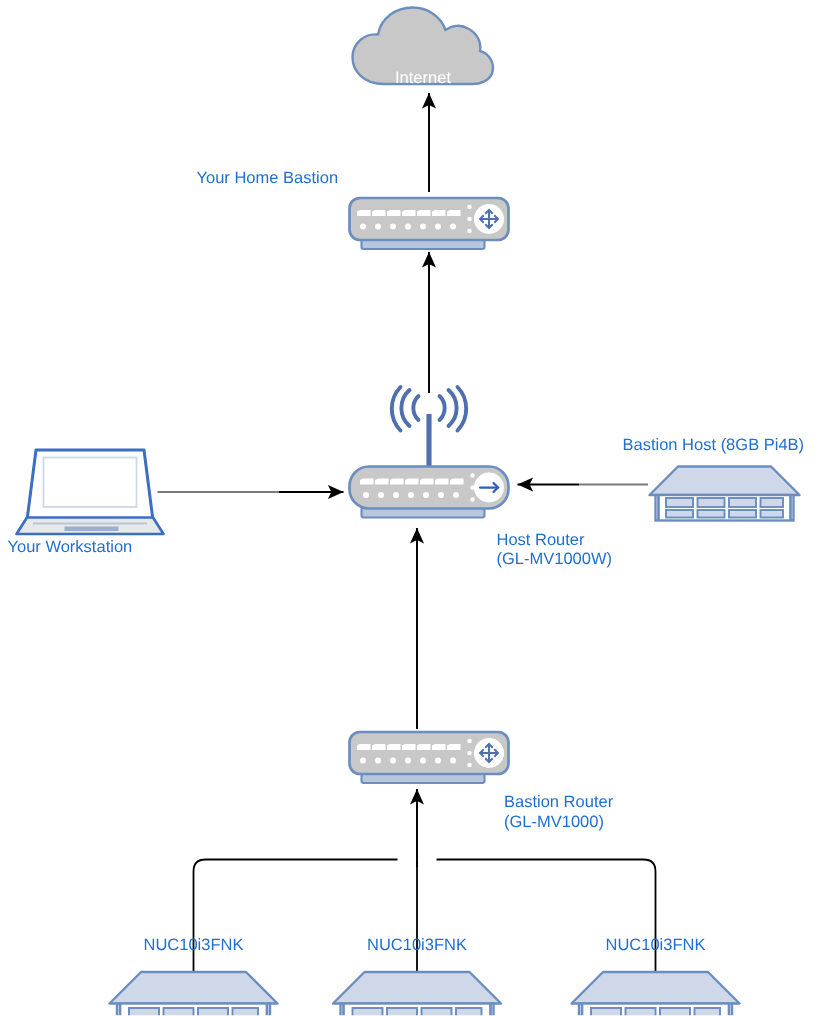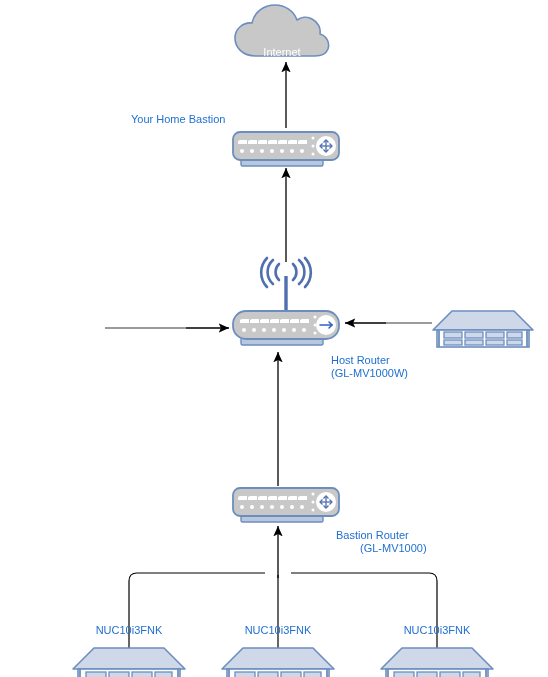--- a/index.html
+++ b/index.html
@@ -157,39 +157,50 @@
       </g>
       <g stroke="#2f5fc0" stroke-width="1.5" fill="none" stroke-linecap="round">
         <line x1="89" y1="67" x2="101" y2="67"></line>
         <path d="M98,64 L101,67 L98,70"></path>
       </g>
     </svg>
   </div>
   <div class="label" style="left:331px; top:354px;">Host Router</div>
   <div class="label" style="left:331px; top:367px;">(GL-MV1000W)</div>
 
+  <div class="label" style="left:415px; top:291px;">Bastion Host (8GB Pi4B)</div>
   <div class="node" style="left:430px; top:308px;">
     <svg width="106" height="42" viewBox="0 0 106 42">
       <path d="M22,3 L84,3 L103,22 L3,22 Z" fill="#cfd8e8" stroke="#6c8ebf" stroke-width="1.6" stroke-linejoin="round"></path>
       <rect x="7" y="22" width="92" height="17" fill="#ffffff" stroke="#6c8ebf" stroke-width="1.6"></rect>
       <g fill="#cfd8e8" stroke="#6c8ebf" stroke-width="1.3">
         <rect x="14" y="24" width="18" height="6"></rect>
         <rect x="35" y="24" width="18" height="6"></rect>
         <rect x="56" y="24" width="18" height="6"></rect>
         <rect x="77" y="24" width="15" height="6"></rect>
         <rect x="14" y="32" width="18" height="5"></rect>
         <rect x="35" y="32" width="18" height="5"></rect>
         <rect x="56" y="32" width="18" height="5"></rect>
         <rect x="77" y="32" width="15" height="5"></rect>
       </g>
       <line x1="9" y1="22" x2="9" y2="39" stroke="#6c8ebf" stroke-width="1.8"></line>
       <line x1="97" y1="22" x2="97" y2="39" stroke="#6c8ebf" stroke-width="1.8"></line>
     </svg>
   </div>
 
+  <div class="node" style="left:10px; top:297px;">
+    <svg width="104" height="62" viewBox="0 0 104 62">
+      <path d="M14,3 L86,3 L92,50 L8,50 Z" fill="#ffffff" stroke="#3b6fbf" stroke-width="2" stroke-linejoin="round"></path>
+      <rect x="19" y="8" width="62" height="33" fill="#ffffff" stroke="#cfd8e8" stroke-width="1.2"></rect>
+      <path d="M8,48 L92,48 L99,59 L1,59 Z" fill="#e8e8e8" stroke="#3b6fbf" stroke-width="1.8" stroke-linejoin="round"></path>
+      <line x1="12" y1="52" x2="88" y2="52" stroke="#b9c6da" stroke-width="1.4"></line>
+      <rect x="33" y="54" width="36" height="3" fill="#9bb0cc"></rect>
+    </svg>
+    <div class="label" style="left:-5px; top:62px;">Your Workstation</div>
+  </div>
 
   <div class="node" style="left:231px; top:485px;">
     <svg width="112" height="42" viewBox="0 0 112 42">
       <rect x="10" y="30" width="82" height="7" rx="1.5" fill="#b8c6de" stroke="#6c8ebf" stroke-width="1.4"></rect>
       <rect x="2" y="3" width="106" height="28" rx="7" fill="#c8c8c8" stroke="#6c8ebf" stroke-width="1.8"></rect>
       <g fill="#ffffff">
         <path d="M9,11 h7 v4 h-9 v-3 z"></path>
         <path d="M19,11 h7 v4 h-9 v-3 z"></path>
         <path d="M29,11 h7 v4 h-9 v-3 z"></path>
         <path d="M39,11 h7 v4 h-9 v-3 z"></path>
@@ -212,21 +223,21 @@
         <line x1="95" y1="11" x2="95" y2="23"></line>
         <line x1="89" y1="17" x2="101" y2="17"></line>
         <path d="M92.5,13.5 L95,11 L97.5,13.5"></path>
         <path d="M92.5,20.5 L95,23 L97.5,20.5"></path>
         <path d="M91.5,14.5 L89,17 L91.5,19.5"></path>
         <path d="M98.5,14.5 L101,17 L98.5,19.5"></path>
       </g>
     </svg>
   </div>
   <div class="label" style="left:336px; top:529px;">Bastion Router</div>
-  <div class="label" style="left:336px; top:542px;margin-left:24px;">(GL-MV1000)</div>
+  <div class="label" style="left:336px; top:542px;">(GL-MV1000)</div>
 
   <div class="label center" style="left:77px; top:624px; width:104px;">NUC10i3FNK</div>
   <div class="node" style="left:70px; top:645px;">
     <svg width="118" height="46" viewBox="0 0 118 46">
       <path d="M24,3 L94,3 L115,24 L3,24 Z" fill="#cfd8e8" stroke="#6c8ebf" stroke-width="1.6" stroke-linejoin="round"></path>
       <rect x="8" y="24" width="102" height="20" fill="#ffffff" stroke="#6c8ebf" stroke-width="1.6"></rect>
       <g fill="#cfd8e8" stroke="#6c8ebf" stroke-width="1.3">
         <rect x="16" y="27" width="20" height="7"></rect>
         <rect x="39" y="27" width="20" height="7"></rect>
         <rect x="62" y="27" width="20" height="7"></rect>

